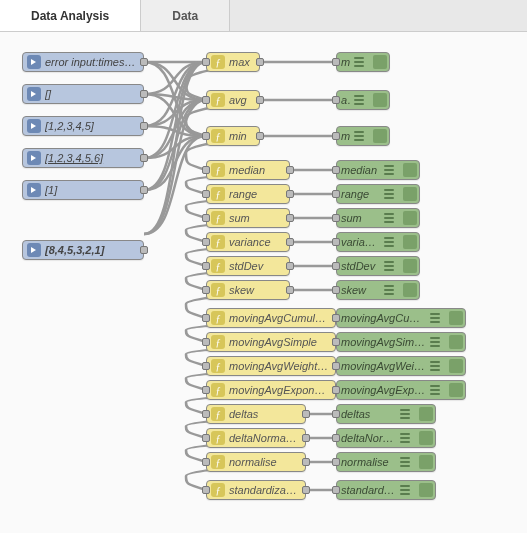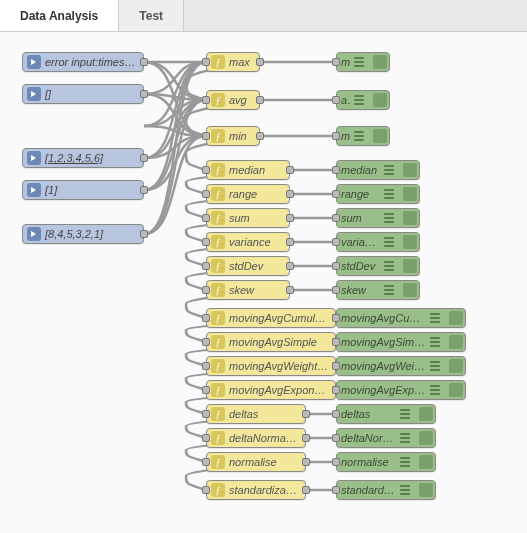--- a/index.html
+++ b/index.html
@@ -14,21 +14,21 @@
     overflow: hidden;
     position: relative;
   }
   .tabs {
     display: flex;
     background: #e8e8e8;
     border-bottom: 1px solid #ccc;
     height: 32px;
   }
   .tab {
-    padding: 8px 20px;
+    padding: 8px 31px;
     font-size: 12px;
     font-style: normal;
     font-weight: bold;
     color: #555;
     cursor: pointer;
     border-right: 1px solid #ccc;
     background: #eee;
     display: flex;
     align-items: center;
   }
@@ -120,21 +120,21 @@
     display:flex;flex-direction:column;justify-content:space-between;
   }
   .node-debug .bars span{height:2px;background:#5a7d4e;border-radius:1px;}
   .label { white-space: nowrap; overflow: hidden; text-overflow: ellipsis; flex:1; }
 </style>
 </head>
 <body>
 
 <div class="tabs">
   <div class="tab active">Data Analysis</div>
-  <div class="tab">Test</div>
+  <div class="tab">Data</div>
 </div>
 
 <div class="canvas" id="canvas">
   <svg class="wires" id="wires">
       <path d="M 260 30 C 305.6 30, 290.4 30, 336 30" class="wire"></path>
       <path d="M 260 68 C 305.6 68, 290.4 68, 336 68" class="wire"></path>
       <path d="M 260 104 C 305.6 104, 290.4 104, 336 104" class="wire"></path>
       <path d="M 290 138 C 317.6 138, 308.4 138, 336 138" class="wire"></path>
       <path d="M 290 162 C 317.6 162, 308.4 162, 336 162" class="wire"></path>
       <path d="M 290 186 C 317.6 186, 308.4 186, 336 186" class="wire"></path>
@@ -195,39 +195,48 @@
     </div>
     <div class="node node-input" style="left: 22px; top: 52px;">
       <div class="arrow">
         <svg width="8" height="8" viewBox="0 0 8 8">
           <path d="M1 1 L6 4 L1 7 Z"></path>
         </svg>
       </div>
       <div class="label">[]</div>
       <div class="port r"></div>
     </div>
+    <div class="node node-input" style="left: 22px; top: 84px;">
+      <div class="arrow">
+        <svg width="8" height="8" viewBox="0 0 8 8">
+          <path d="M1 1 L6 4 L1 7 Z"></path>
+        </svg>
+      </div>
+      <div class="label">[1,2,3,4,5]</div>
+      <div class="port r"></div>
+    </div>
     <div class="node node-input" style="left: 22px; top: 116px; text-decoration: underline;">
       <div class="arrow">
         <svg width="8" height="8" viewBox="0 0 8 8">
           <path d="M1 1 L6 4 L1 7 Z"></path>
         </svg>
       </div>
       <div class="label">[1,2,3,4,5,6]</div>
       <div class="port r"></div>
     </div>
     <div class="node node-input" style="left: 22px; top: 148px;">
       <div class="arrow">
         <svg width="8" height="8" viewBox="0 0 8 8">
           <path d="M1 1 L6 4 L1 7 Z"></path>
         </svg>
       </div>
       <div class="label">[1]</div>
       <div class="port r"></div>
     </div>
-    <div class="node node-input" style="left: 22px; top: 192px;">
+    <div class="node node-input" style="left: 22px; top: 208px; font-weight: bold;">
       <div class="arrow">
         <svg width="8" height="8" viewBox="0 0 8 8">
           <path d="M1 1 L6 4 L1 7 Z"></path>
         </svg>
       </div>
       <div class="label">[8,4,5,3,2,1]</div>
       <div class="port r"></div>
     </div>
     <div class="node node-func" style="left: 206px; top: 20px; width: 54px;">
       <div class="ficon">ƒ</div>

